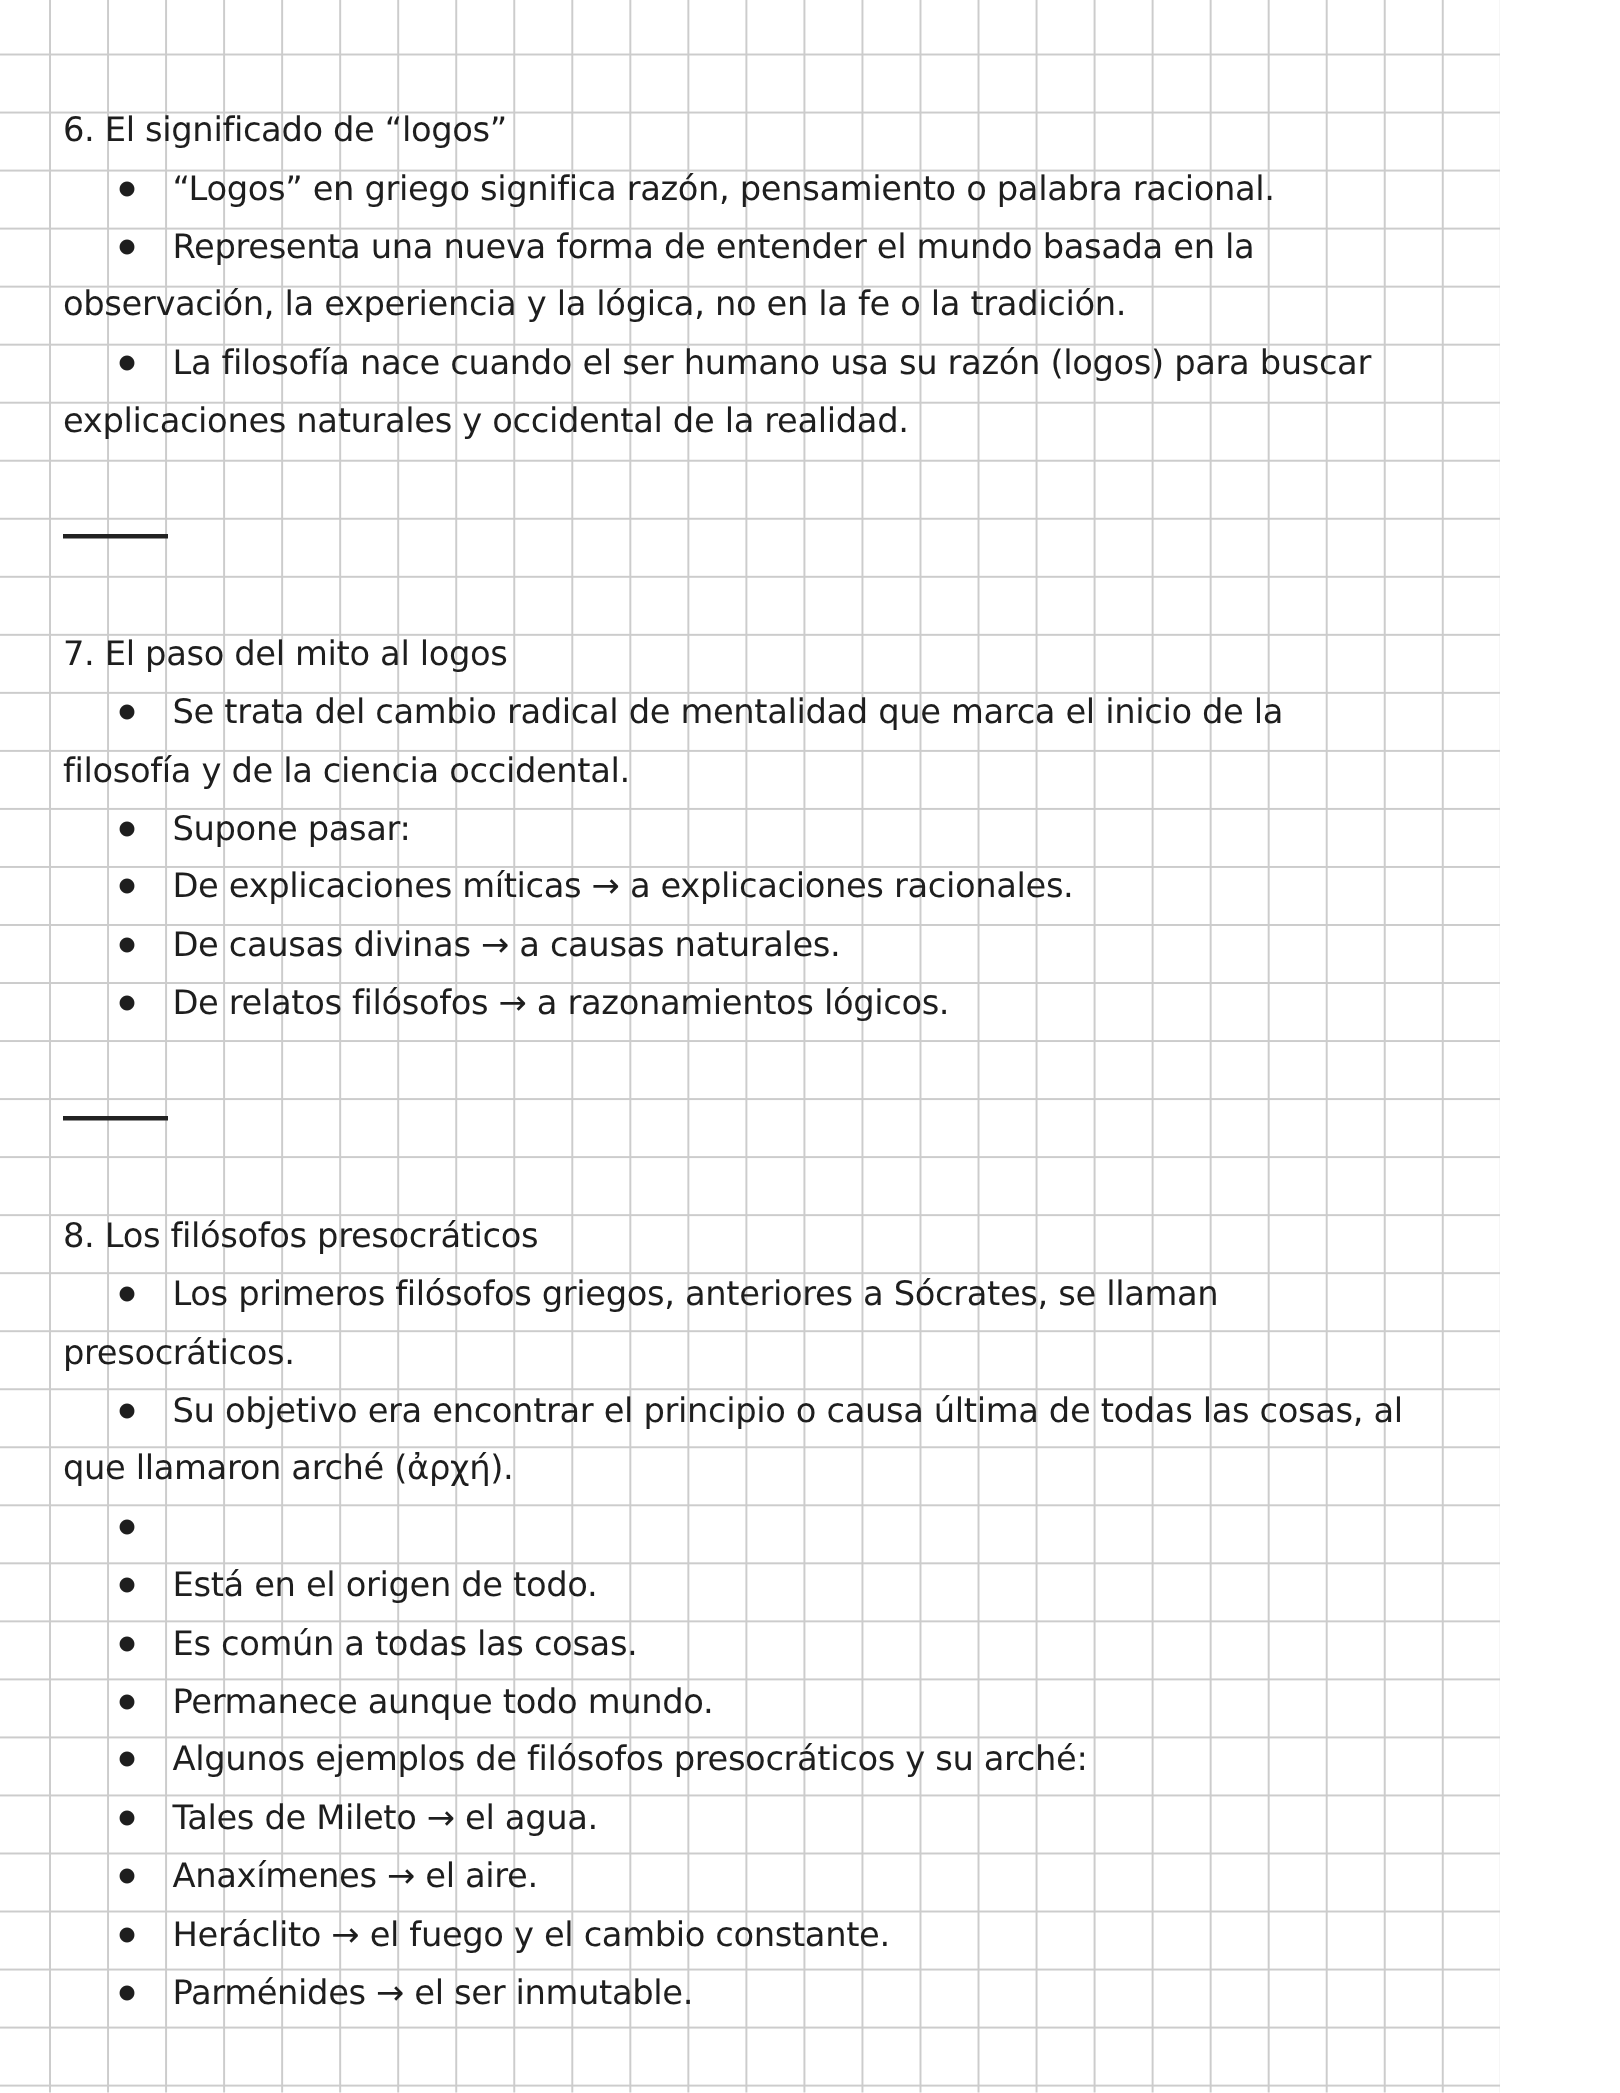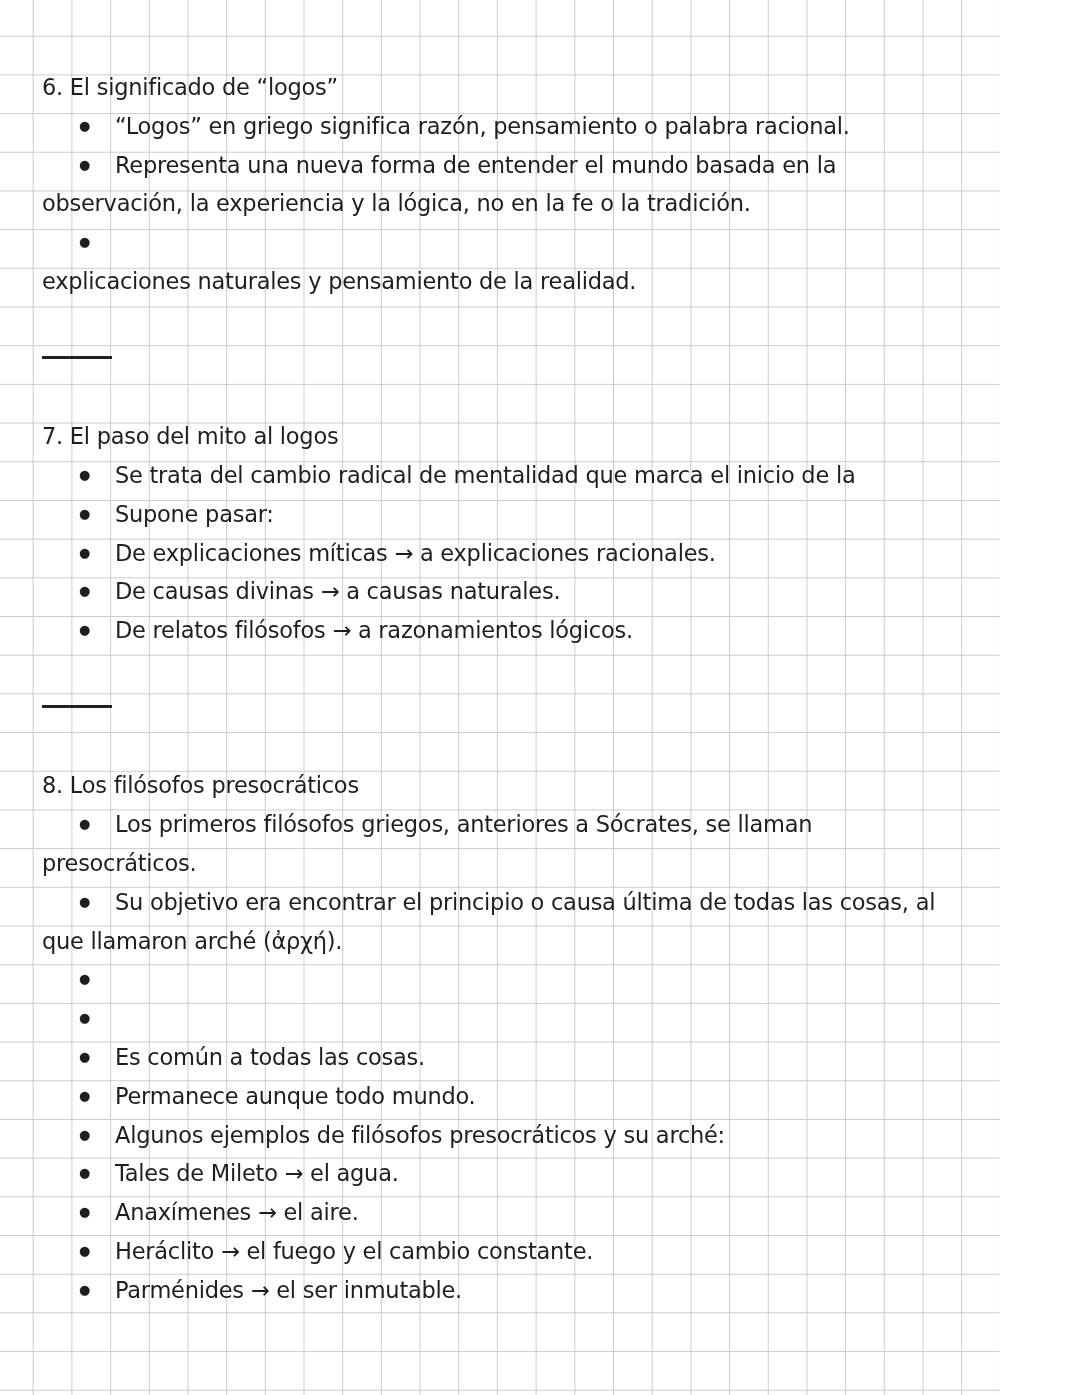--- a/index.html
+++ b/index.html
@@ -58,41 +58,42 @@
 </style>
 </head>
 <body>
 
 <div class="paper">
   <div class="content">
       <div class="row heading"><span class="txt">6. El significado de “logos”</span></div>
       <div class="row bullet"><span class="dot">●</span><span class="txt">“Logos” en griego significa razón, pensamiento o palabra racional.</span></div>
       <div class="row bullet"><span class="dot">●</span><span class="txt">Representa una nueva forma de entender el mundo basada en la</span></div>
       <div class="row cont"><span class="txt">observación, la experiencia y la lógica, no en la fe o la tradición.</span></div>
-      <div class="row bullet"><span class="dot">●</span></div>
-      <div class="row cont"><span class="txt">explicaciones naturales y pensamiento de la realidad.</span></div>
+      <div class="row bullet"><span class="dot">●</span><span class="txt">La filosofía nace cuando el ser humano usa su razón (logos) para buscar</span></div>
+      <div class="row cont"><span class="txt">explicaciones naturales y occidental de la realidad.</span></div>
       <div class="row blank"></div>
       <div class="row divider"><span class="bar"></span></div>
       <div class="row blank"></div>
       <div class="row heading"><span class="txt">7. El paso del mito al logos</span></div>
       <div class="row bullet"><span class="dot">●</span><span class="txt">Se trata del cambio radical de mentalidad que marca el inicio de la</span></div>
+      <div class="row cont"><span class="txt">filosofía y de la ciencia occidental.</span></div>
       <div class="row bullet"><span class="dot">●</span><span class="txt">Supone pasar:</span></div>
       <div class="row bullet"><span class="dot">●</span><span class="txt">De explicaciones míticas → a explicaciones racionales.</span></div>
       <div class="row bullet"><span class="dot">●</span><span class="txt">De causas divinas → a causas naturales.</span></div>
       <div class="row bullet"><span class="dot">●</span><span class="txt">De relatos filósofos → a razonamientos lógicos.</span></div>
       <div class="row blank"></div>
       <div class="row divider"><span class="bar"></span></div>
       <div class="row blank"></div>
       <div class="row heading"><span class="txt">8. Los filósofos presocráticos</span></div>
       <div class="row bullet"><span class="dot">●</span><span class="txt">Los primeros filósofos griegos, anteriores a Sócrates, se llaman</span></div>
       <div class="row cont"><span class="txt">presocráticos.</span></div>
       <div class="row bullet"><span class="dot">●</span><span class="txt">Su objetivo era encontrar el principio o causa última de todas las cosas, al</span></div>
       <div class="row cont"><span class="txt">que llamaron arché (ἀρχή).</span></div>
       <div class="row bullet"><span class="dot">●</span></div>
-      <div class="row bullet"><span class="dot">●</span></div>
+      <div class="row bullet"><span class="dot">●</span><span class="txt">Está en el origen de todo.</span></div>
       <div class="row bullet"><span class="dot">●</span><span class="txt">Es común a todas las cosas.</span></div>
       <div class="row bullet"><span class="dot">●</span><span class="txt">Permanece aunque todo mundo.</span></div>
       <div class="row bullet"><span class="dot">●</span><span class="txt">Algunos ejemplos de filósofos presocráticos y su arché:</span></div>
       <div class="row bullet"><span class="dot">●</span><span class="txt">Tales de Mileto → el agua.</span></div>
       <div class="row bullet"><span class="dot">●</span><span class="txt">Anaxímenes → el aire.</span></div>
       <div class="row bullet"><span class="dot">●</span><span class="txt">Heráclito → el fuego y el cambio constante.</span></div>
       <div class="row bullet"><span class="dot">●</span><span class="txt">Parménides → el ser inmutable.</span></div>
     </div>
 </div>
 

